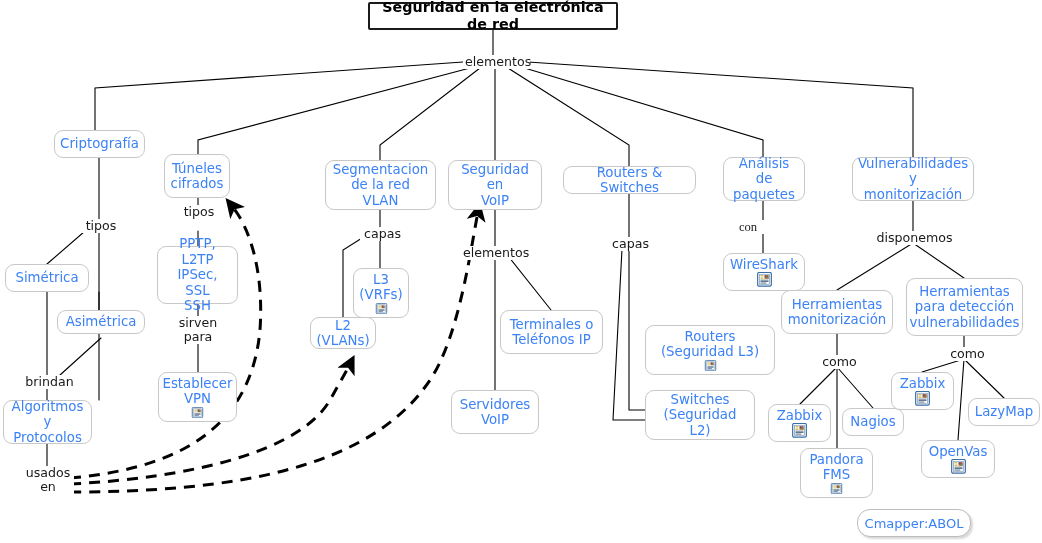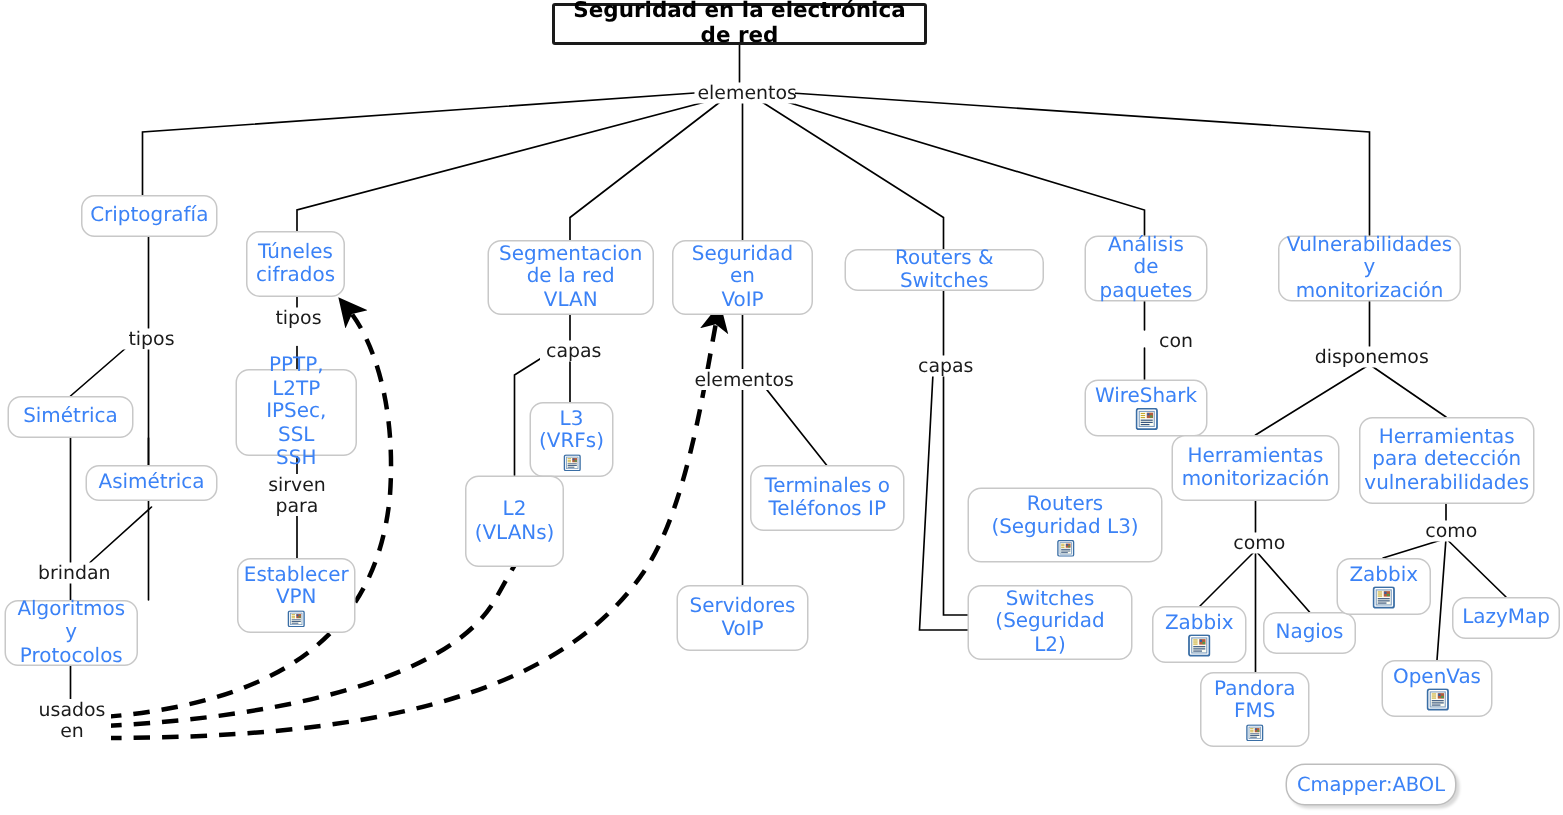--- a/index.html
+++ b/index.html
@@ -203,21 +203,21 @@
             <rect x="3.6" y="5.1" width="3.2" height="0.8"></rect>
             <rect x="3.6" y="6.6" width="3.2" height="0.8"></rect>
           </g>
           <g fill="#33527c">
             <rect x="3.6" y="8.5" width="8.8" height="0.85"></rect>
             <rect x="3.6" y="10.1" width="8.8" height="0.85"></rect>
             <rect x="3.6" y="11.7" width="6.4" height="0.85"></rect>
           </g>
         </svg>
       </div>
-      <div class="node" style="left: 310px; top: 317px; width: 66px; height: 61px;">
+      <div class="node" style="left: 310px; top: 317px; width: 66px; height: 32px;">
         <span class="lbl">L2
 (VLANs)</span>
       </div>
       <div class="node" style="left: 500px; top: 310px; width: 103px; height: 44px;">
         <span class="lbl">Terminales o
 Teléfonos IP</span>
       </div>
       <div class="node" style="left: 451px; top: 390px; width: 88px; height: 44px;">
         <span class="lbl">Servidores
 VoIP</span>
@@ -386,21 +386,21 @@
       <div class="linklabel" style="left: 81px; top: 219px; width: 36px;">tipos</div>
       <div class="linklabel" style="left: 179px; top: 205px; width: 36px;">tipos</div>
       <div class="linklabel" style="left: 21px; top: 375px; width: 53px;">brindan</div>
       <div class="linklabel" style="left: 22px; top: 466px; width: 48px;">usados
 en</div>
       <div class="linklabel" style="left: 174px; top: 316px; width: 44px;">sirven
 para</div>
       <div class="linklabel" style="left: 360px; top: 227px; width: 41px;">capas</div>
       <div class="linklabel" style="left: 461px; top: 246px; width: 66px;">elementos</div>
       <div class="linklabel" style="left: 608px; top: 237px; width: 41px;">capas</div>
-      <div class="linklabel" style="left: 768px; top: 220px; width: 28px;">con</div>
+      <div class="linklabel" style="left: 732px; top: 220px; width: 28px; font-family: Liberation Serif, serif;">con</div>
       <div class="linklabel" style="left: 874px; top: 231px; width: 77px;">disponemos</div>
       <div class="linklabel" style="left: 818px; top: 355px; width: 39px;">como</div>
       <div class="linklabel" style="left: 946px; top: 347px; width: 39px;">como</div>
     </div>
 
   <div class="watermark">
     <span>Cmapper:ABOL</span>
   </div>
 </div>
 

